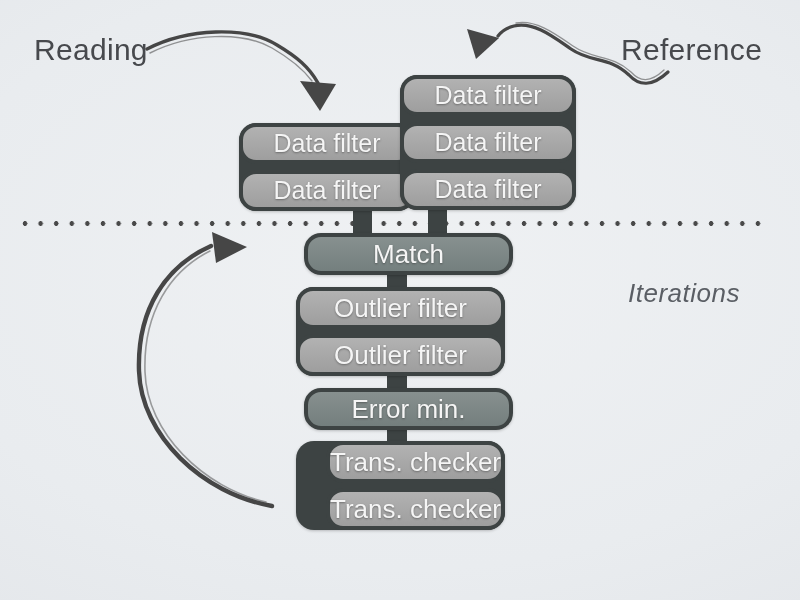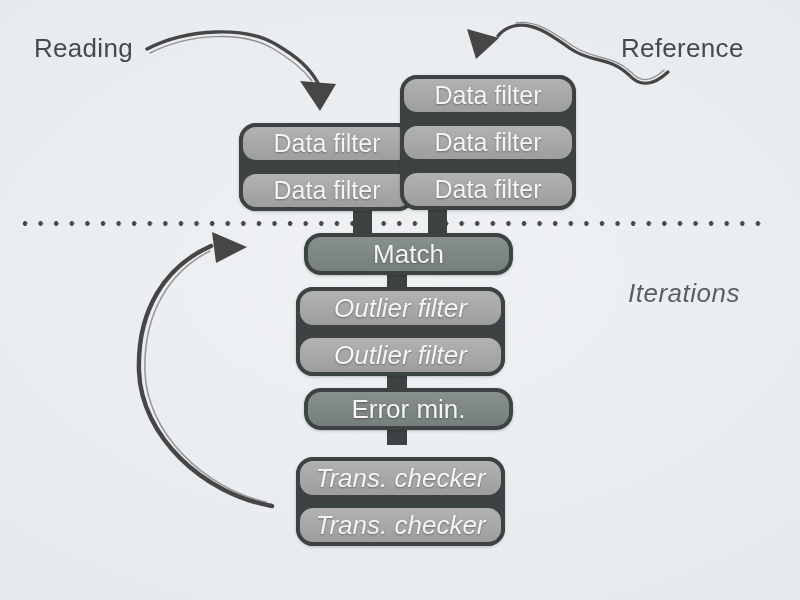--- a/index.html
+++ b/index.html
@@ -2,21 +2,21 @@
 <html><head>
 <meta charset="utf-8">
 <style>
   html,body{margin:0;padding:0;}
   .slide{
     position:relative;width:800px;height:600px;overflow:hidden;
     background:radial-gradient(ellipse 120% 100% at 50% 45%, #eff1f3 0%, #e9ecef 50%, #dfe2e6 100%);
     font-family:"Liberation Sans", sans-serif;
   }
   .annot{
-    position:absolute;color:#47494d;font-size:26px;letter-spacing:.3px;z-index:3;
+    position:absolute;color:#47494d;font-size:30px;letter-spacing:.3px;z-index:3;
   }
   .iterations{
     position:absolute;color:#5a5e64;font-size:26px;font-style:italic;z-index:3;letter-spacing:.5px;margin-top:40px;
   }
   .dotted{
     position:absolute;left:22px;top:220px;width:745px;height:7px;z-index:1;
     background-image:radial-gradient(circle at 3px 3.5px, #494949 2.2px, rgba(0,0,0,0) 2.6px);
     background-size:15.6px 7px;background-repeat:repeat-x;
   }
   .stub{position:absolute;background:#3d4343;z-index:2;}
@@ -26,21 +26,21 @@
   }
   .stack{gap:6px;width:176px;}
   .pair{gap:5px;width:209px;}
   .box{
     box-sizing:border-box;display:flex;align-items:center;justify-content:center;
     border:4px solid #3d4343;border-radius:17px;
     color:#f5f5f5;text-shadow:0 1px 2px rgba(40,40,40,.45);
     background:linear-gradient(180deg,#b2b2b2,#9e9e9e);
   }
   .stack .box{height:41px;font-size:25px;}
-  .pair .box{height:42px;font-size:26px;font-style:italic;}
+  .pair .box{height:42px;font-size:26px;}
   .box.standalone{
     position:absolute;width:209px;height:42px;font-size:26px;z-index:3;
     box-shadow:0 1px 3px rgba(0,0,0,.22);
   }
   .box.dark{background:linear-gradient(180deg,#87908f,#747f7e);margin-left:8px;}
   .arrows{position:absolute;left:0;top:0;z-index:4;pointer-events:none;}
 </style>
 </head>
 <body>
 
@@ -71,21 +71,21 @@
 
   <div class="box dark standalone" style="left:296px;top:233px;">Match</div>
 
   <div class="pair" style="left:296px;top:287px;">
     <div class="box">Outlier filter</div>
     <div class="box">Outlier filter</div>
   </div>
 
   <div class="box dark standalone" style="left:296px;top:388px;">Error min.</div>
 
-  <div class="pair" style="left:296px;top:457px;">
+  <div class="pair" style="left:296px;top:441px;align-items:flex-end;">
     <div class="box">Trans. checker</div>
     <div class="box">Trans. checker</div>
   </div>
 
   <svg class="arrows" width="800" height="600" viewBox="0 0 800 600">
     <g stroke="#464646" fill="none" stroke-linecap="round">
       <path d="M 147,49 C 188,28 246,26 277,45 C 297,57 309,67 318,83" stroke-width="3.4"></path>
       <path d="M 150,53 C 190,33 242,31 272,48 C 291,59 303,69 312,81" stroke-width="1.4" opacity="0.55"></path>
       <polygon points="300,81 336,84 320,111" fill="#464646" stroke="none"></polygon>
     </g>

